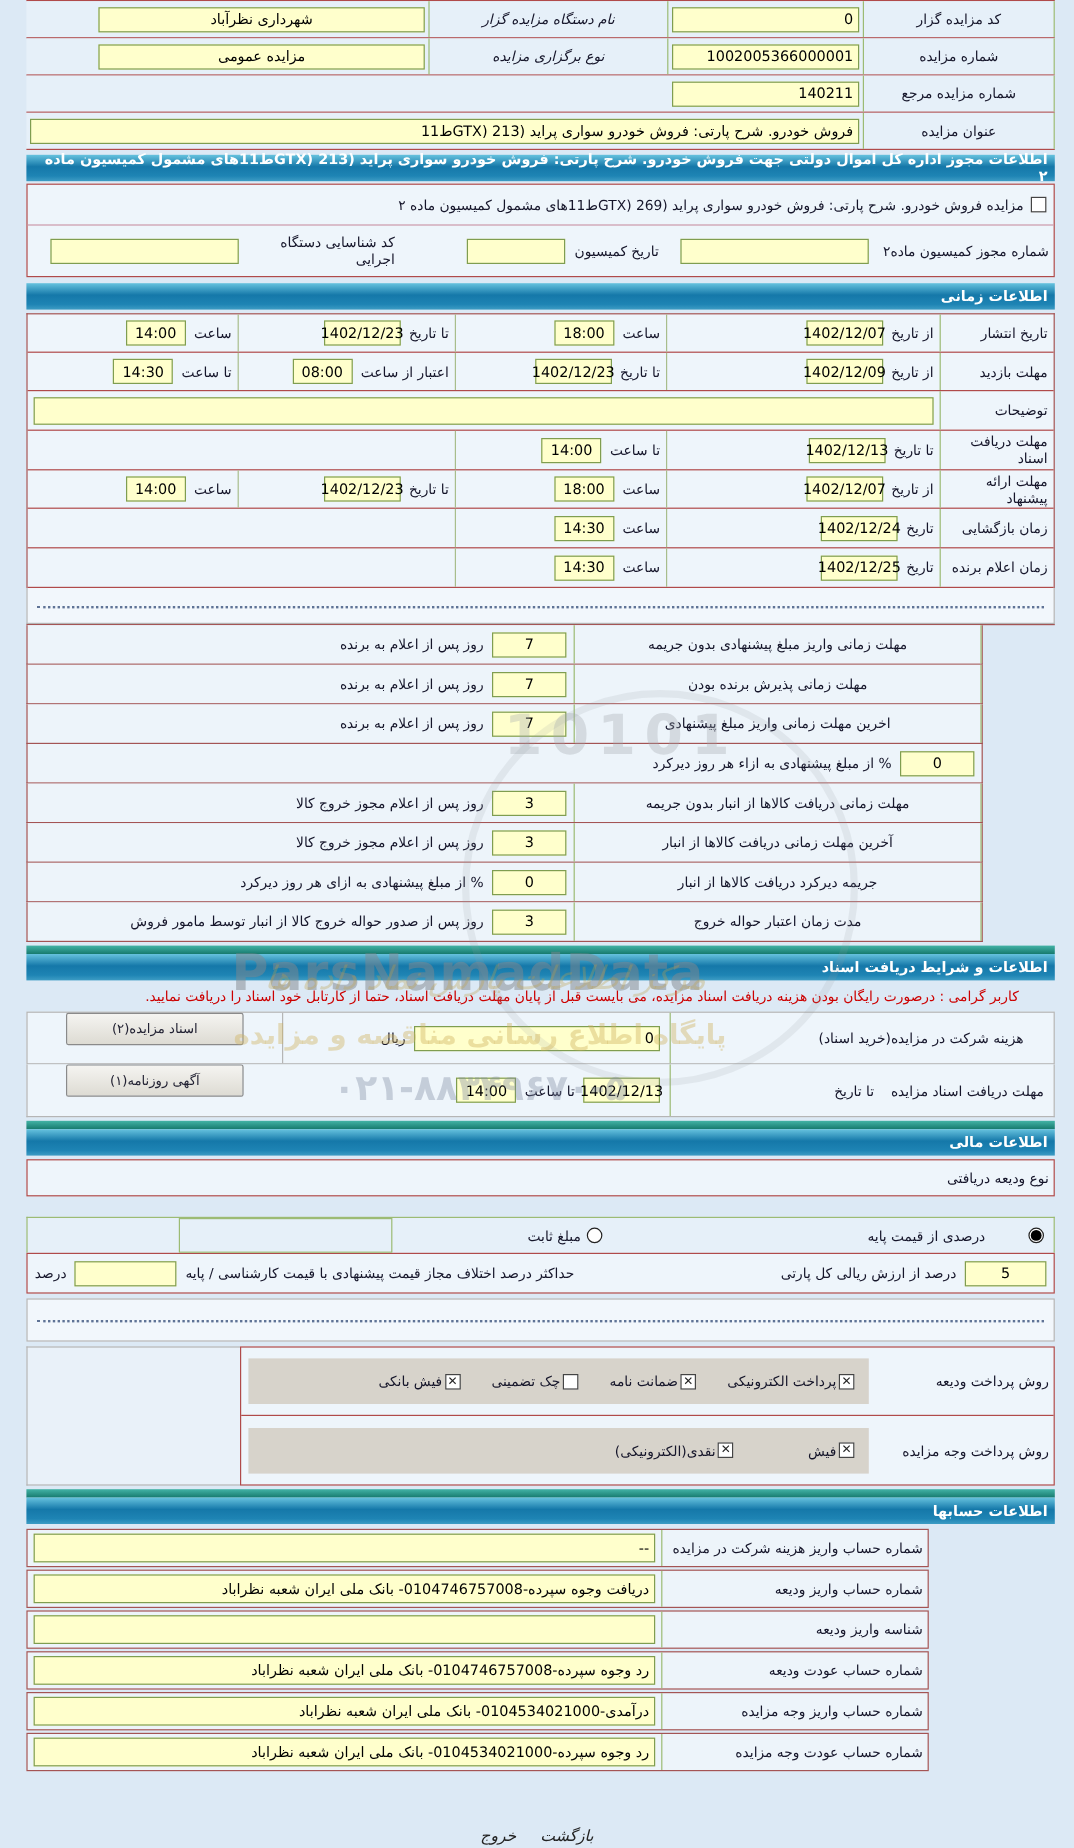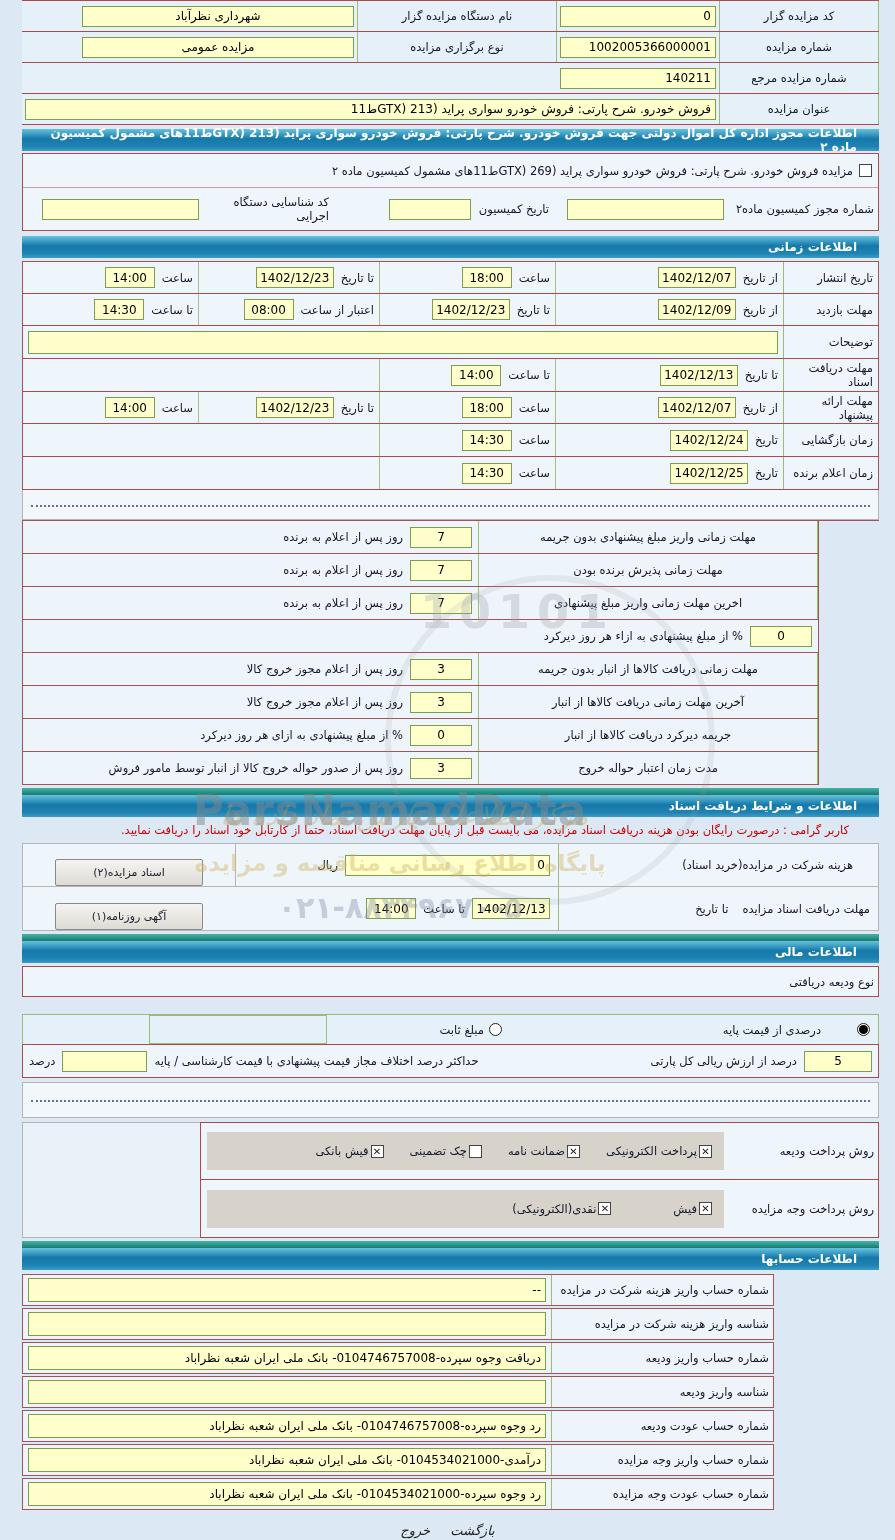--- a/index.html
+++ b/index.html
@@ -6,38 +6,38 @@
   body { margin:0; background:#dde9f5; }
   .page{ width:895px; height:1540px; position:relative; overflow:hidden;
          background:#dce9f5; direction:rtl;
          font-family:"DejaVu Sans", sans-serif; font-size:11.5px; color:#15152a; }
   .content{ position:absolute; top:0; right:16px; left:22px; }
 
   
   .in{ background:#ffffcc; border:1px solid #7f9d50; height:21px;
        display:flex; align-items:center; padding:0 4px; font-size:12px; color:#000; }
   .in.ctr{ justify-content:center; }
-  .in.dt{ width:78px; justify-content:center; }
+  .in.dt{ width:64px; justify-content:center; }
   .in.tm{ width:50px; justify-content:center; }
   .in.sm{ width:62px; justify-content:center; }
 
   .lbl{ color:#15152a; }
 
   
   .sechead{ height:22px; background:linear-gradient(180deg,#66c2de 0%,#1578a9 45%,#1e84b4 80%,#3d9cc4 100%);
             color:#fff; font-weight:bold; font-size:12px; display:flex; align-items:center;
-            padding:0 22px; }
+            padding:0 6px; }
   .greenbar{ height:7px; background:linear-gradient(180deg,#43b3a6,#177a6e); margin-top:3px; }
 
   
   .toptable{ border-top:1px solid #b04a4a; }
   .trow{ display:flex; align-items:center; height:31px; border-bottom:1px solid #b04a4a; background:#e6f0f9;}
   .tcell-lab{ flex:0 0 160px; height:100%; display:flex; align-items:center; justify-content:center;
               border-right:1px solid #9cbb74; border-left:1px solid #9cbb74; }
-  .tcell-lab.wide{ flex:0 0 200px; }
+  .tcell-lab.wide{ flex:0 0 200px;font-style:italic; }
   .tcell-val{ flex:0 0 162px; height:100%; display:flex; align-items:center; padding:0 3px; }
   .tcell-val .in{ width:100%; }
   .tcell-val.left{ flex:0 0 278px; }
   .tcell-val.grow{ flex:1; }
   .tcell-empty{ flex:1; }
 
   
   .permitbox{ border:1px solid #b04a4a; background:#eef5fb; margin-top:2px; }
   .cbrow{ display:flex; align-items:center; gap:6px; height:34px; padding:0 6px;
           border-bottom:1px solid #c9a; }
@@ -76,21 +76,21 @@
 
   
   .notice{ color:#c00; font-size:11.5px; text-align:right; padding:6px 30px 6px 0; }
   .docrow{ display:flex; align-items:center; height:44px; border:1px solid #b5b5b5; background:#eef5fb;
            margin-bottom:0; }
   .docrow + .docrow{ border-top:none; }
   .doclab{ flex:0 0 320px; height:100%; display:flex; align-items:center; padding:0 25px 0 4px;
            border-left:1px solid #9cbb74; }
   .doccon{ flex:1; display:flex; align-items:center; gap:7px; padding:0 8px; height:100%;
            border-left:1px solid #b5b5b5; }
-  .btncol{ flex:0 0 212px; display:flex; align-items:flex-end; justify-content:center; height:100%; }
+  .btncol{ flex:0 0 212px; display:flex; align-items:flex-start; justify-content:center; height:100%; }
   .gbtn{ width:148px; height:27px; background:linear-gradient(180deg,#f5f4f1,#dddbd3);
          border:1px solid #8a8a8a; border-radius:2px; color:#223; font-size:11px;
          display:flex; align-items:center; justify-content:center; font-family:"DejaVu Sans",sans-serif; }
 
   
   .finrow1{ display:flex; align-items:center; height:31px; border:1px solid #b04a4a; background:#eef5fb;
             padding:0 4px; margin-top:3px; }
   .radiorow{ display:flex; align-items:center; height:30px; margin-top:17px;
              border:1px solid #9cbb74; border-bottom:none; background:#e6f0f9; padding:0 8px; }
   .rgrp{ display:flex; align-items:center; gap:5px; }
@@ -527,28 +527,20 @@
       <div class="arow">
         <div class="alab">
             <span class="lbl">شماره حساب واریز هزینه شرکت در مزایده</span>
           </div>
         <div class="aval">
             <div class="in">--</div>
           </div>
       </div>
       <div class="arow">
         <div class="alab">
-            <span class="lbl">شناسه واریز هزینه شرکت در مزایده</span>
-          </div>
-        <div class="aval">
-            <div class="in"></div>
-          </div>
-      </div>
-      <div class="arow">
-        <div class="alab">
             <span class="lbl">شماره حساب واریز ودیعه</span>
           </div>
         <div class="aval">
             <div class="in">دریافت وجوه سپرده-0104746757008- بانک ملی ایران شعبه نظراباد</div>
           </div>
       </div>
       <div class="arow">
         <div class="alab">
             <span class="lbl">شناسه واریز ودیعه</span>
           </div>

